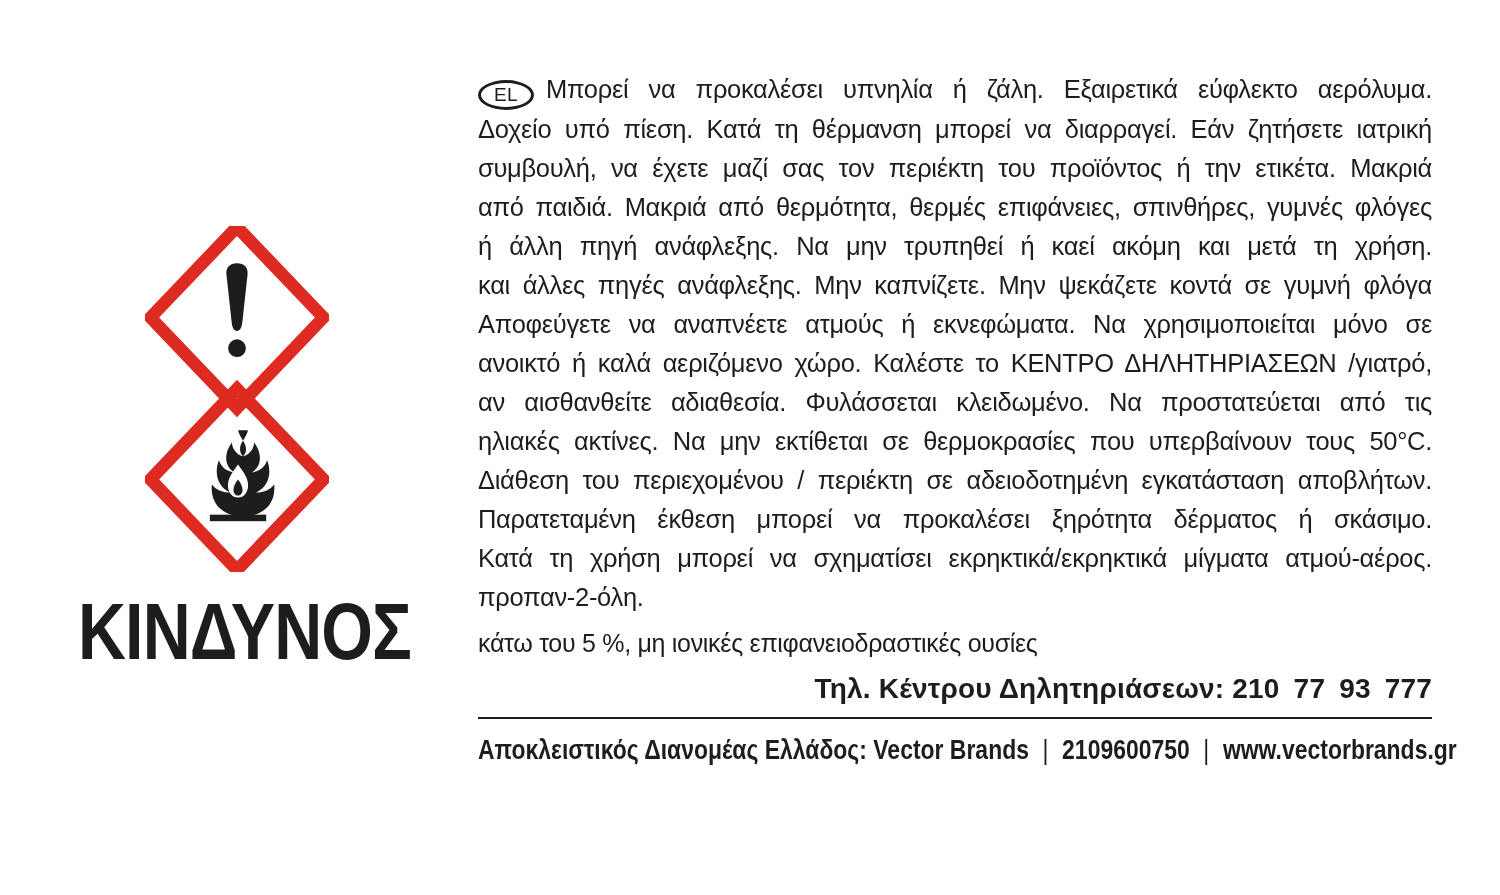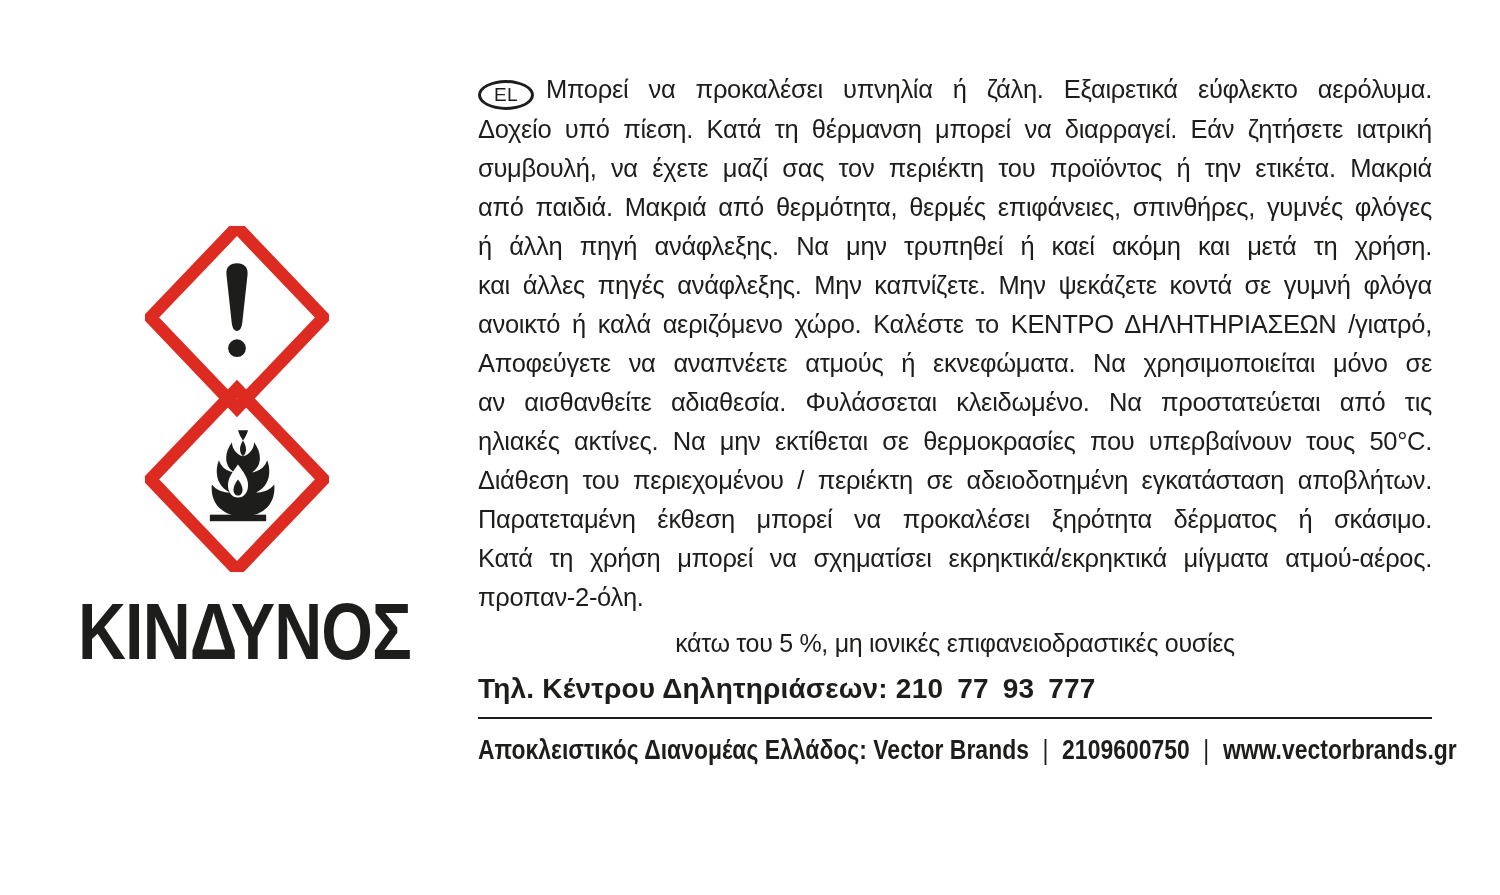--- a/index.html
+++ b/index.html
@@ -36,27 +36,28 @@
     width:50px;height:24px;
     border:3.5px solid var(--ink,#1d1d1b);
     border-radius:50%;
     text-align:center;text-align-last:center;
     font-size:19px;font-weight:normal;line-height:24px;
     letter-spacing:0.5px;
     margin-right:12px;vertical-align:-3px;
   }
 
   .reg-block{margin-top:7px;}
-  .reg-line{font-size:25px;line-height:38px;letter-spacing:-0.3px;text-align:center;}
+  .reg-line{font-size:25px;line-height:38px;letter-spacing:-0.3px;}
   .reg-line.squeeze{word-spacing:-0.2em;text-align:justify;text-align-last:justify;}
 
   .phone-line{
     margin-top:8px;
     font-size:28px;font-weight:bold;line-height:38px;
     letter-spacing:0.2px;
+    text-align:right;
   }
   .phone-line .num{margin-left:8px;word-spacing:6px;}
 
   .divider{margin-top:9px;height:2px;background:var(--ink,#1d1d1b);width:100%;}
 
   .dist-line{
     margin-top:13px;
     font-size:27px;font-weight:bold;line-height:36px;
     white-space:nowrap;
     transform:scaleX(0.85);transform-origin:left center;
@@ -110,22 +111,22 @@
   <div class="signal-word">ΚΙΝΔΥΝΟΣ</div>
 
   <div class="text-col">
 
     <div class="hz-line"><span class="el-badge"><span>EL</span></span><span>Μπορεί να προκαλέσει υπνηλία ή ζάλη. Εξαιρετικά εύφλεκτο αερόλυμα.</span></div>
     <div class="hz-line">Δοχείο υπό πίεση. Κατά τη θέρμανση μπορεί να διαρραγεί. Εάν ζητήσετε ιατρική</div>
     <div class="hz-line">συμβουλή, να έχετε μαζί σας τον περιέκτη του προϊόντος ή την ετικέτα. Μακριά</div>
     <div class="hz-line">από παιδιά. Μακριά από θερμότητα, θερμές επιφάνειες, σπινθήρες, γυμνές φλόγες</div>
     <div class="hz-line">ή άλλη πηγή ανάφλεξης. Να μην τρυπηθεί ή καεί ακόμη και μετά τη χρήση.</div>
     <div class="hz-line">και άλλες πηγές ανάφλεξης. Μην καπνίζετε. Μην ψεκάζετε κοντά σε γυμνή φλόγα</div>
+    <div class="hz-line">Αποφεύγετε να αναπνέετε ατμούς ή εκνεφώματα. Να χρησιμοποιείται μόνο σε</div>
     <div class="hz-line">ανοικτό ή καλά αεριζόμενο χώρο. Καλέστε το ΚΕΝΤΡΟ ΔΗΛΗΤΗΡΙΑΣΕΩΝ /γιατρό,</div>
-    <div class="hz-line">Αποφεύγετε να αναπνέετε ατμούς ή εκνεφώματα. Να χρησιμοποιείται μόνο σε</div>
     <div class="hz-line">αν αισθανθείτε αδιαθεσία. Φυλάσσεται κλειδωμένο. Να προστατεύεται από τις</div>
     <div class="hz-line">ηλιακές ακτίνες. Να μην εκτίθεται σε θερμοκρασίες που υπερβαίνουν τους 50°C.</div>
     <div class="hz-line">Διάθεση του περιεχομένου / περιέκτη σε αδειοδοτημένη εγκατάσταση αποβλήτων.</div>
     <div class="hz-line">Παρατεταμένη έκθεση μπορεί να προκαλέσει ξηρότητα δέρματος ή σκάσιμο.</div>
     <div class="hz-line">Κατά τη χρήση μπορεί να σχηματίσει εκρηκτικά/εκρηκτικά μίγματα ατμού-αέρος.</div>
     <div class="hz-line last">προπαν-2-όλη.</div>
 
     <div class="reg-block">
       <div class="reg-line">κάτω του 5 %, μη ιονικές επιφανειοδραστικές ουσίες</div>
     </div>

